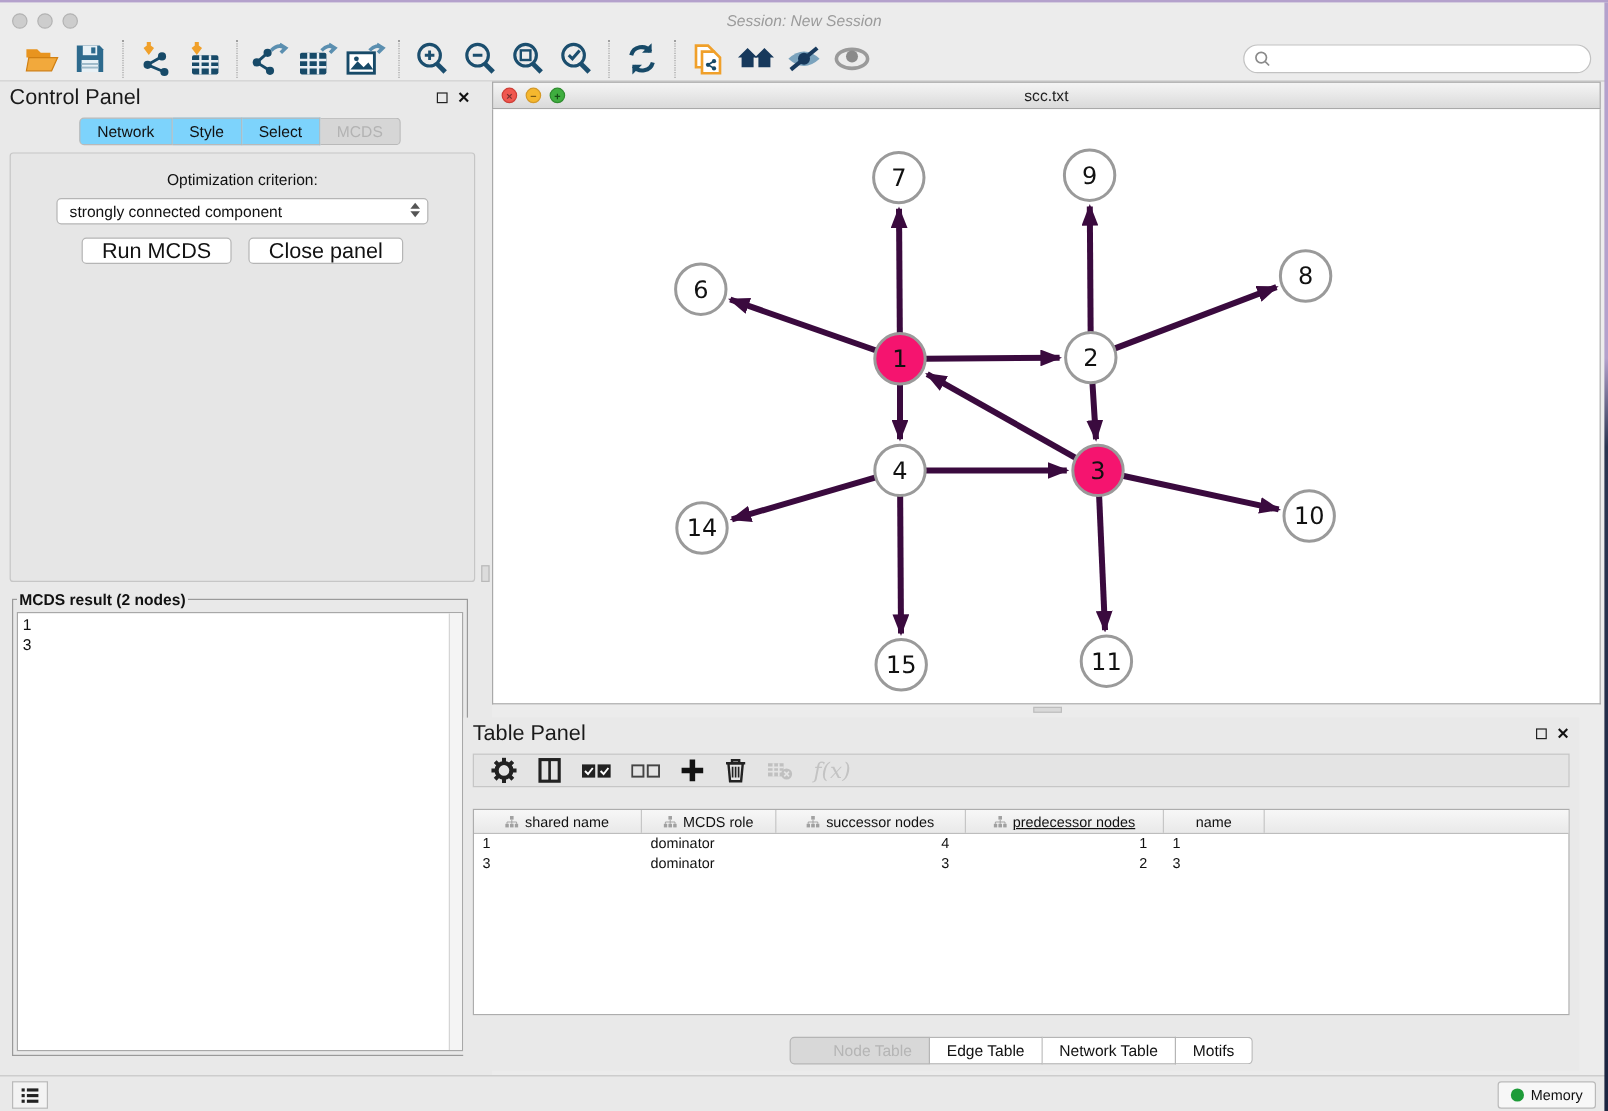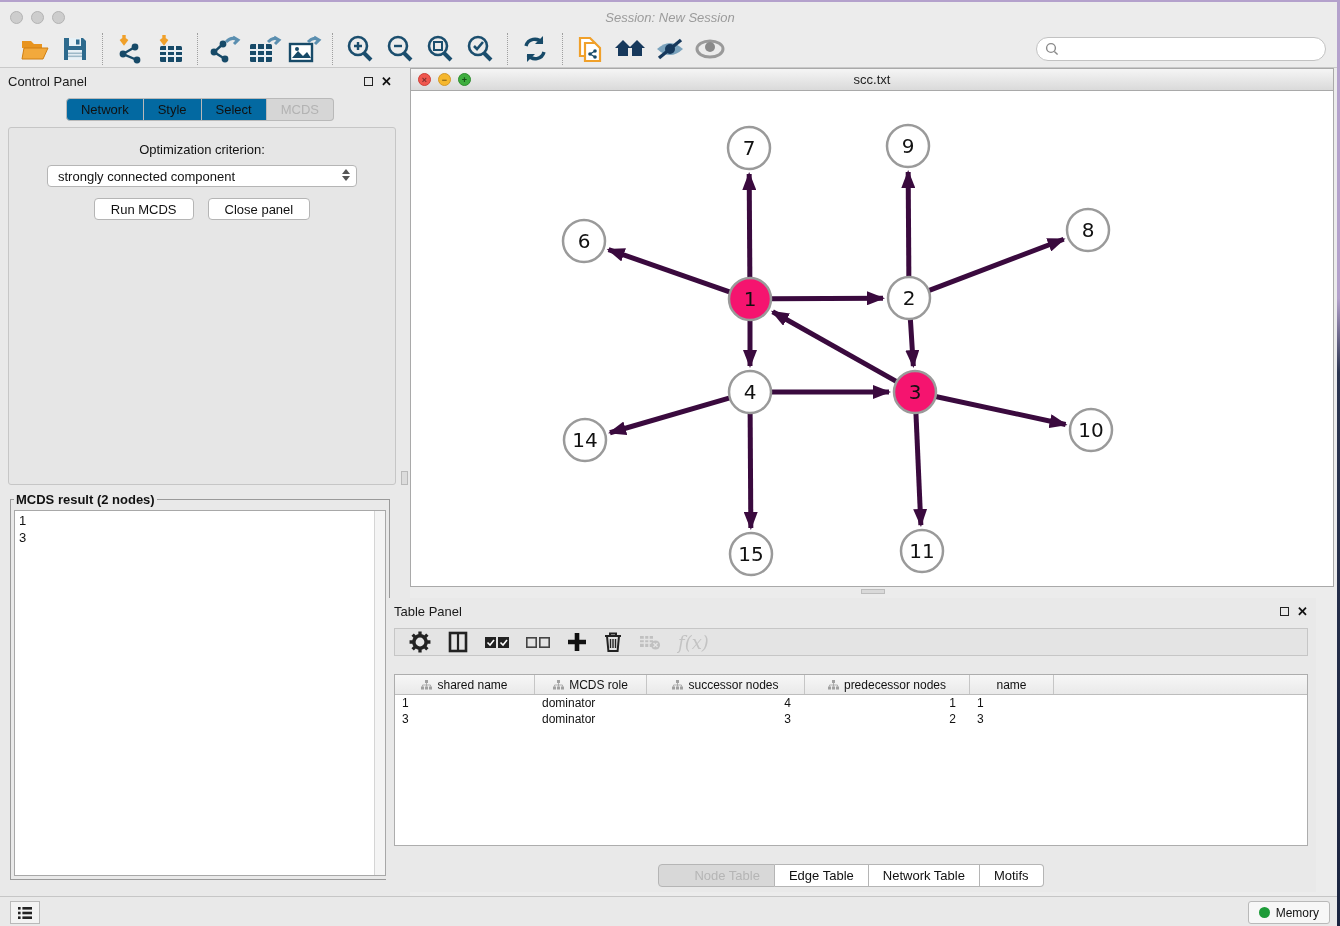--- a/index.html
+++ b/index.html
@@ -23,42 +23,42 @@
   .tbtn { width:34px; height:32px; display:flex; align-items:center; justify-content:center; cursor:default; }
   .search-wrap { margin-left:auto; margin-right:14px; }
   .search-box { width:290px; height:24px; border:1px solid #c2c2c2; border-radius:12px; background:#fff;
                 display:flex; align-items:center; padding:0 8px; }
   .search-box input { border:none; outline:none; flex:1; font-size:12px; background:transparent; margin-left:5px;
                       font-family:"Liberation Sans", sans-serif; }
 
   
   .control-panel { position:absolute; left:0; top:66px; width:400px; height:828px; background:#e9e9e9; }
   .panel-head { height:26px; display:flex; align-items:center; padding:0 8px; }
-  .panel-head .ph-title { font-size:13px; color:#1a1a1a; }
+  .panel-head .ph-title { font-size:18px; color:#1a1a1a; }
   .panel-head .ph-btns { margin-left:auto; display:flex; align-items:center; gap:8px; }
   .float-btn { width:9px; height:9px; border:1.5px solid #222; background:transparent; }
   .close-btn { font-size:13px; font-weight:bold; color:#111; line-height:1; }
   .ctabs { display:flex; justify-content:center; margin-top:4px; }
-  .ctab { font-size:13px; padding:3px 14px; background:#0369a1; border:1px solid #b9b9b9; border-left:none; color:#111; }
+  .ctab { font-size:13px; padding:3px 14px; background:#7dd3fc; border:1px solid #b9b9b9; border-left:none; color:#111; }
   .ctab:first-child { border-left:1px solid #b9b9b9; border-radius:4px 0 0 4px; }
   .ctab:last-child { border-radius:0 4px 4px 0; }
   .ctab.sel { background:#d6d6d6; color:#b3b3b3; }
   .cbox { position:absolute; left:8px; top:59px; width:388px; height:358px; border:1px solid #c6c6c6;
           border-radius:3px; background:#e6e6e6; }
   .opt-label { text-align:center; font-size:13px; margin-top:14px; color:#111; }
   .dropdown { position:relative; margin:8px auto 0; width:310px; height:22px; background:#fff;
               border:1px solid #b5b5b5; border-radius:4px; font-size:13px; display:flex; align-items:center;
               padding:0 22px 0 10px; color:#111; }
   .dd-arrows { position:absolute; right:6px; top:3px; display:flex; flex-direction:column; gap:2px; }
   .dd-arrows i { display:block; width:0; height:0; border-left:4px solid transparent; border-right:4px solid transparent; }
   .dd-up { border-bottom:5px solid #555; }
   .dd-dn { border-top:5px solid #555; }
   .btn-row { display:flex; justify-content:center; gap:14px; margin-top:11px; }
   .mac-btn { height:22px; padding:0 16px; background:#fff; border:1px solid #b5b5b5; border-radius:4px;
-             font-size:13px; color:#111; display:flex; align-items:center; font-family:"Liberation Sans", sans-serif; }
+             font-size:18px; color:#111; display:flex; align-items:center; font-family:"Liberation Sans", sans-serif; }
   .result-group { position:absolute; left:10px; top:424px; width:380px; height:388px; }
   .result-group fieldset { width:100%; height:100%; border:1px solid #9a9a9a; padding:3px; }
   .result-group legend { font-size:13px; padding:0 2px; color:#111;font-weight:bold; }
   .result-inner { position:relative; width:100%; height:100%; background:#fff; border:1px solid #a8a8a8; overflow:hidden; }
   .result-lines { font-size:13px; color:#111; padding:1px 4px; line-height:17px; }
   .result-scroll { position:absolute; right:0; top:0; width:11px; height:100%; background:#f4f4f4; border-left:1px solid #d5d5d5; }
 
   
   .vsplit { position:absolute; left:400px; top:66px; width:10px; height:828px; background:#e9e9e9; }
   .vsplit .thumb { position:absolute; left:1px; top:403px; width:7px; height:14px; background:#dcdcdc; border:1px solid #b9b9b9; }
@@ -470,21 +470,21 @@
           <div class="gt-hcell" style="width: 158px;">
             <svg class="tree-ico" width="11" height="10" viewBox="0 0 11 10">
               <rect x="4" y="0" width="3" height="3" fill="#777"></rect>
               <rect x="0" y="6.5" width="3" height="3" fill="#777"></rect>
               <rect x="4" y="6.5" width="3" height="3" fill="#777"></rect>
               <rect x="8" y="6.5" width="3" height="3" fill="#777"></rect>
               <path d="M5.5 3 v2 M1.5 6.5 v-1.5 h8 v1.5 M5.5 5 v1.5" stroke="#777" stroke-width="0.8" fill="none"></path>
             </svg>
             <span>successor nodes</span>
           </div>
-          <div class="gt-hcell" style="width: 165px;">
+          <div class="gt-hcell" style="width: 165px; text-decoration: underline;">
             <svg class="tree-ico" width="11" height="10" viewBox="0 0 11 10">
               <rect x="4" y="0" width="3" height="3" fill="#777"></rect>
               <rect x="0" y="6.5" width="3" height="3" fill="#777"></rect>
               <rect x="4" y="6.5" width="3" height="3" fill="#777"></rect>
               <rect x="8" y="6.5" width="3" height="3" fill="#777"></rect>
               <path d="M5.5 3 v2 M1.5 6.5 v-1.5 h8 v1.5 M5.5 5 v1.5" stroke="#777" stroke-width="0.8" fill="none"></path>
             </svg>
             <span>predecessor nodes</span>
           </div>
           <div class="gt-hcell" style="width: 84px;">

